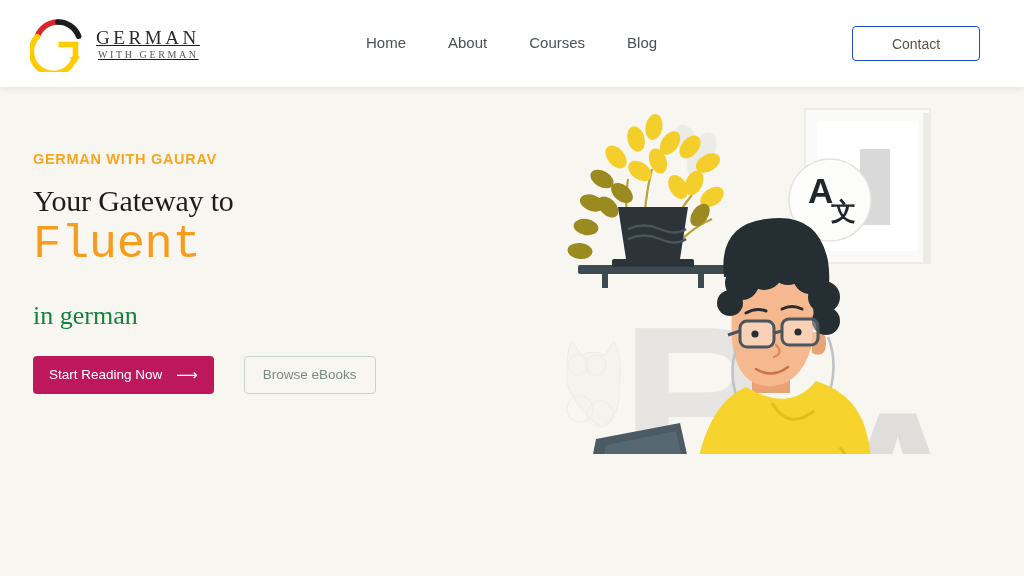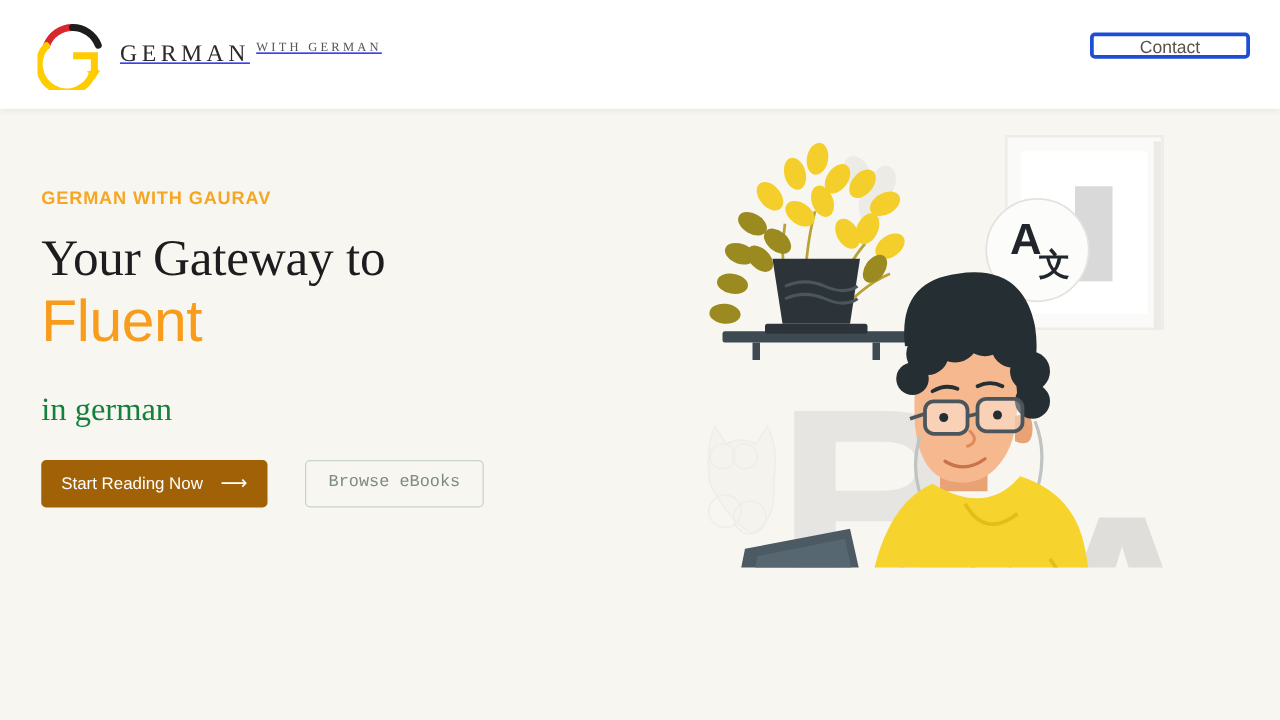--- a/index.html
+++ b/index.html
@@ -40,21 +40,21 @@
     gap: 10px;
   }
 
   .brand-mark {
     width: 56px;
     height: 56px;
     flex: 0 0 56px;
     position: relative;
   }
 
-  .brand-text { display: flex; flex-direction: row; gap: 3px; }
+  .brand-text { display: flex; flex-direction: column; gap: 3px; }
 
   .brand-title {
     font-family: "Liberation Serif", serif;
     font-size: 19px;
     letter-spacing: 3.6px;
     color: #2A2A2A;
     line-height: 1;
   }
 
   .brand-sub {
@@ -77,25 +77,25 @@
   .nav-link {
     font-size: 15px;
     color: #4A4F58;
     text-decoration: none;
     line-height: 22px;
     white-space: nowrap;
   }
 
   .contact-btn {
     position: absolute;
-    right: 24px;
+    right: 44px;
     top: 26px;
     width: 128px;
-    height: 21px;
-    border: 3px solid #1d4ed8;
+    height: 35px;
+    border: 1px solid #1d4ed8;
     border-radius: 4px;
     background: #FFFFFF;
     color: #5A5248;
     font-size: 14px;
     font-family: "Liberation Sans", sans-serif;
     cursor: pointer;
     display: flex;
     align-items: center;
     justify-content: center;
   }
@@ -119,28 +119,28 @@
     font-size: 14.5px;
     font-weight: bold;
     letter-spacing: 0.7px;
     color: #F5A623;
     line-height: 1;
     margin-bottom: 17px;
   }
 
   .h1-line {
     font-family: "Liberation Serif", serif;
-    font-size: 41px;
+    font-size: 30px;
     color: #1D1D1F;
     line-height: 1.12;
     letter-spacing: -0.2px;
   }
 
   .h1-accent {
-    font-family: Liberation Sans, sans-serif;
+    font-family: Liberation Mono, monospace;
     font-size: 47px;
     color: #F89C1C;
     line-height: 1.18;
     letter-spacing: -0.3px;
   }
 
   .accent-wrap { position: relative; display: inline-block; }
 
   .underline-svg {
     position: absolute;
@@ -171,41 +171,41 @@
   .cta-row {
     margin-top: 27px;
     display: flex;
     align-items: center;
     gap: 30px;
   }
 
   .btn-primary {
     height: 38px;
     padding: 0 16px;
-    background: #a16207;
+    background: #be185d;
     color: #FFFFFF;
     border: none;
     border-radius: 4px;
     font-size: 13.5px;
     font-family: "Liberation Sans", sans-serif;
     cursor: pointer;
     display: inline-flex;
     align-items: center;
     gap: 14px;
   }
 
   .btn-secondary {
     height: 38px;
     padding: 0 18px;
     background: transparent;
     color: #7C8A86;
     border: 1px solid #C6D2CE;
     border-radius: 4px;
     font-size: 13.5px;
-    font-family: Liberation Mono, monospace;
+    font-family: Liberation Sans, sans-serif;
     cursor: pointer;
     display: inline-flex;
     align-items: center;
   }
 
   .arrow-glyph { font-size: 15px; line-height: 1; }
 
   
   .hero-art {
     position: absolute;
@@ -237,20 +237,26 @@
 
           <path d="M39.5 41 L45.6 47.4 L50.2 40.2 Z" fill="#FFCC00"></path>
         </svg>
       </span>
       <span class="brand-text">
         <span class="brand-title">GERMAN</span>
         <span class="brand-sub">WITH GERMAN</span>
       </span>
     </a>
 
+    <nav class="nav">
+      <a class="nav-link" href="#">Home</a>
+      <a class="nav-link" href="#">About</a>
+      <a class="nav-link" href="#">Courses</a>
+      <a class="nav-link" href="#">Blog</a>
+    </nav>
 
     <button class="contact-btn">Contact</button>
   </header>
 
   <section class="hero">
 
     <div class="hero-left">
 
       <div class="eyebrow">GERMAN WITH GAURAV</div>
 

